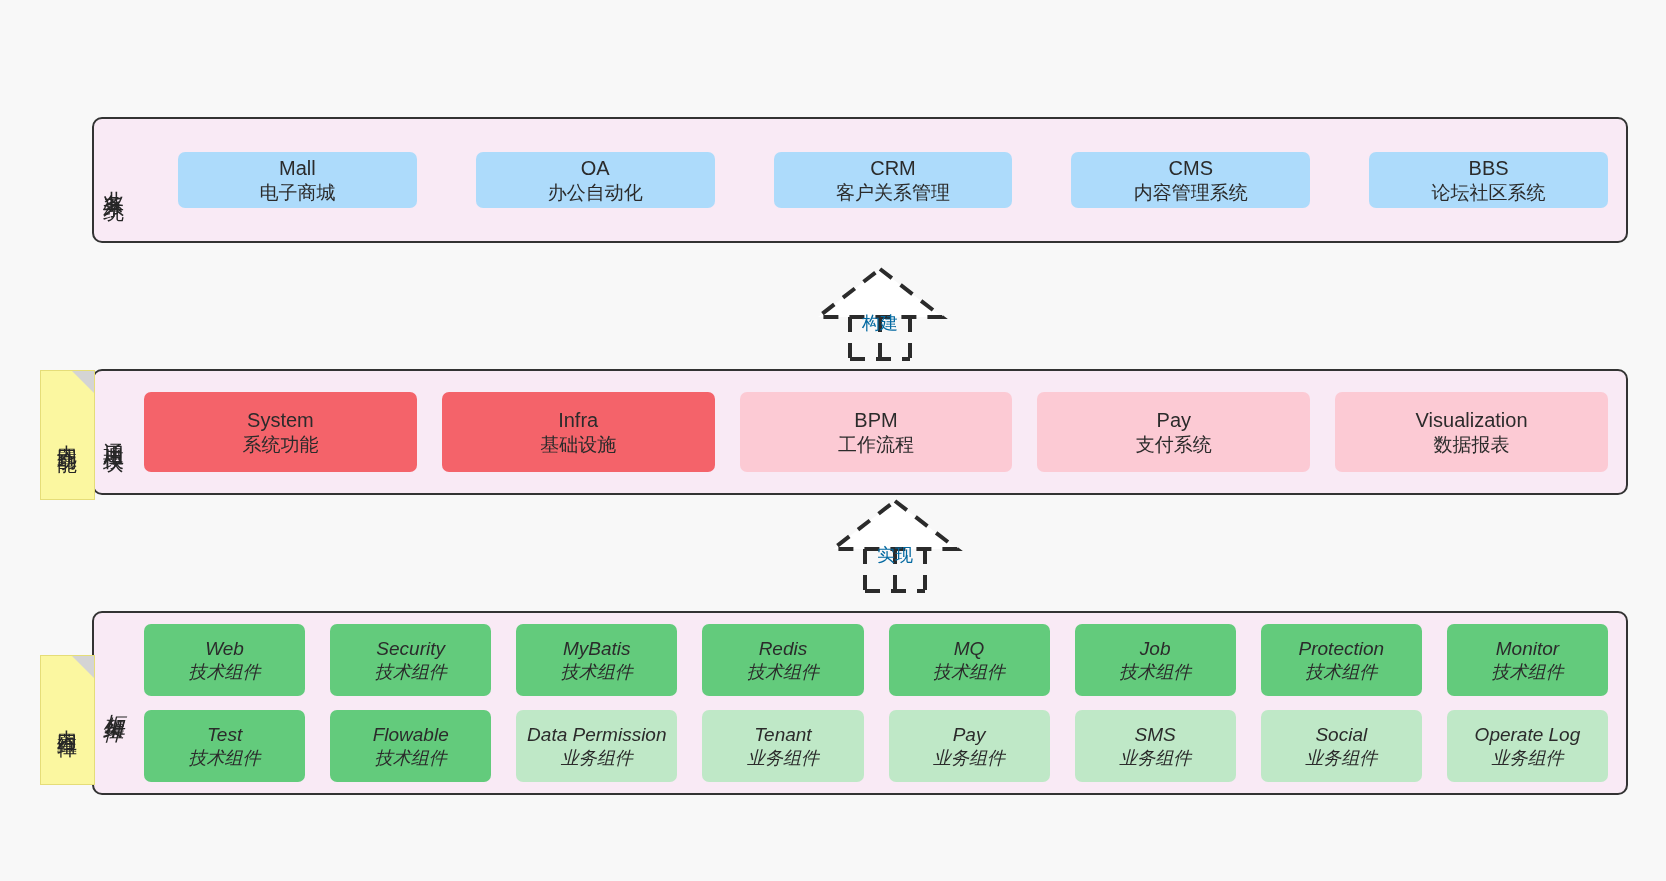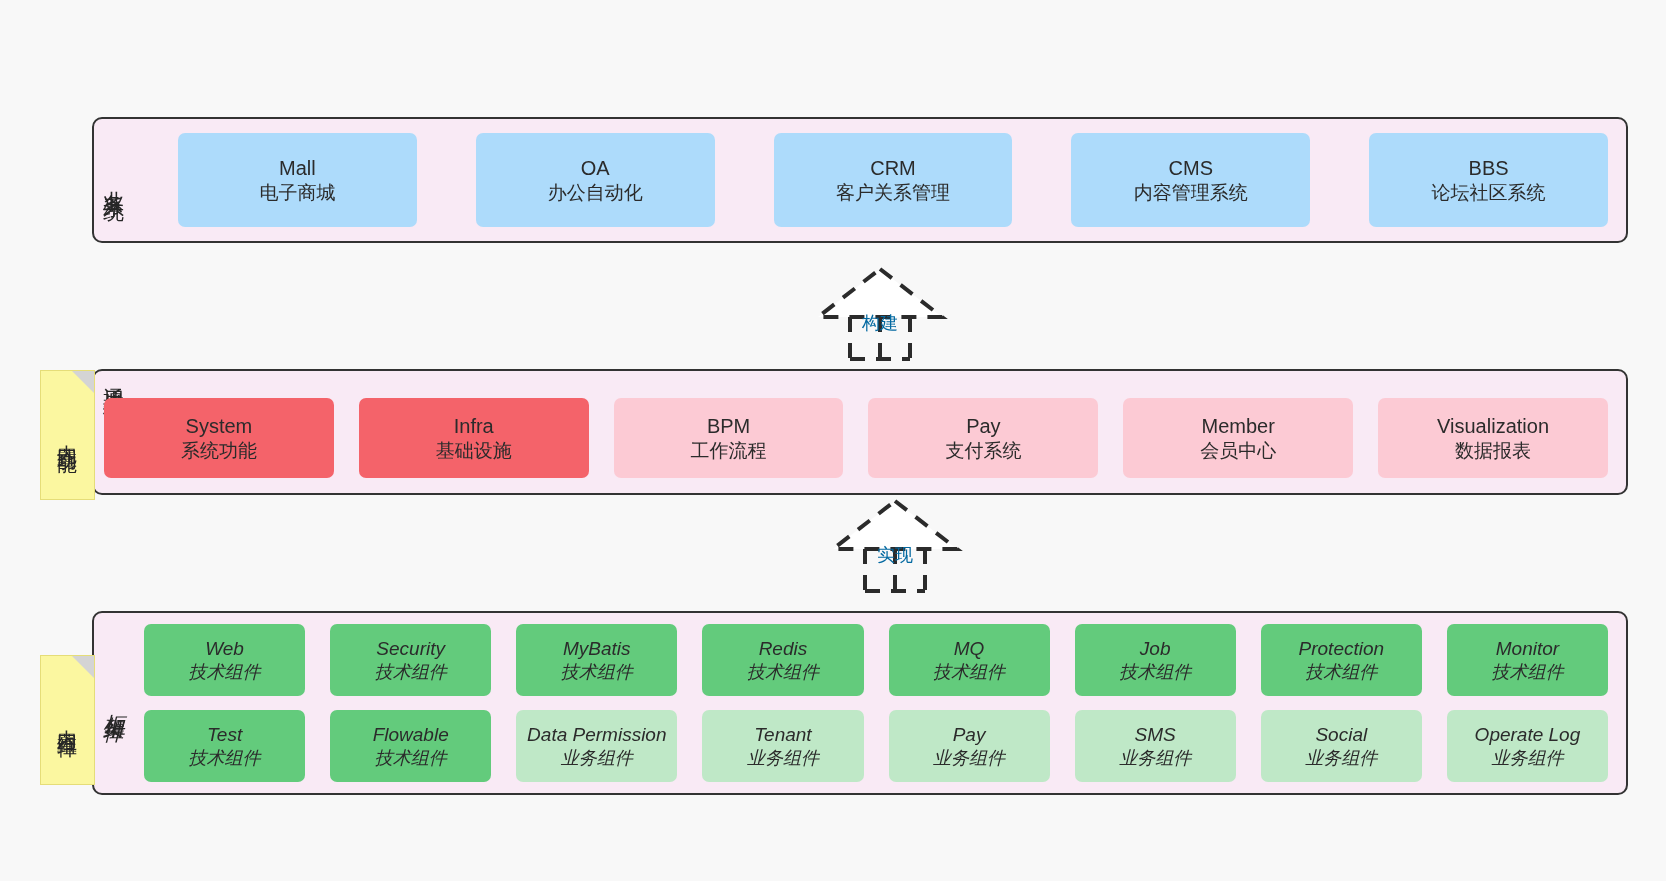--- a/index.html
+++ b/index.html
@@ -75,21 +75,21 @@
   .node.small .t1 { font-size: 19px; }
   .node.small .t2 { font-size: 18px; }
 
   .blue        { background: #addbfb; }
   .red         { background: #f4636a; }
   .pink        { background: #fccad4; }
   .green       { background: #63cb7c; }
   .lightgreen  { background: #bfe8c7; }
 
   
-  .h-biz   { height: 94px; margin-left: 34px; }
+  .h-biz   { height: 56px; margin-left: 34px; }
   .h-mod   { height: 80px; }
   .h-comp  { height: 72px; }
 
   
   .note {
     position: absolute;
     box-sizing: border-box;
     background: #fbf7a0;
     border: 1px solid #e5dd78;
     display: flex;
@@ -174,43 +174,39 @@
       <path d="M 110 52 L 110 94" stroke="#2b2b2b" stroke-width="4" stroke-dasharray="15,11"></path>
     </svg>
     <div class="arrow-label" style="top:46px;">构建</div>
   </div>
 
   <div class="note" style="left:40px; top:370px; width:55px; height:130px;">
     <span class="fold"></span>
     <span>内置功能</span>
   </div>
 
-  <div class="layer" style="left:92px; top:369px; width:1536px; height:126px;flex-direction:column;">
+  <div class="layer" style="left:92px; top:369px; width:1536px; height:126px;">
     <div class="layer-title">通用模块</div>
     <div class="layer-body">
       <div class="row">
         <div class="node red h-mod">
           <span class="t1">System</span>
           <span class="t2">系统功能</span>
         </div>
         <div class="node red h-mod">
           <span class="t1">Infra</span>
           <span class="t2">基础设施</span>
         </div>
         <div class="node pink h-mod">
           <span class="t1">BPM</span>
           <span class="t2">工作流程</span>
         </div>
         <div class="node pink h-mod">
           <span class="t1">Pay</span>
           <span class="t2">支付系统</span>
-        </div>
-        <div class="node pink h-mod">
-          <span class="t1">Member</span>
-          <span class="t2">会员中心</span>
         </div>
         <div class="node pink h-mod">
           <span class="t1">Visualization</span>
           <span class="t2">数据报表</span>
         </div>
       </div>
     </div>
   </div>
 
   <div class="arrow" style="left:815px; top:497px;">

